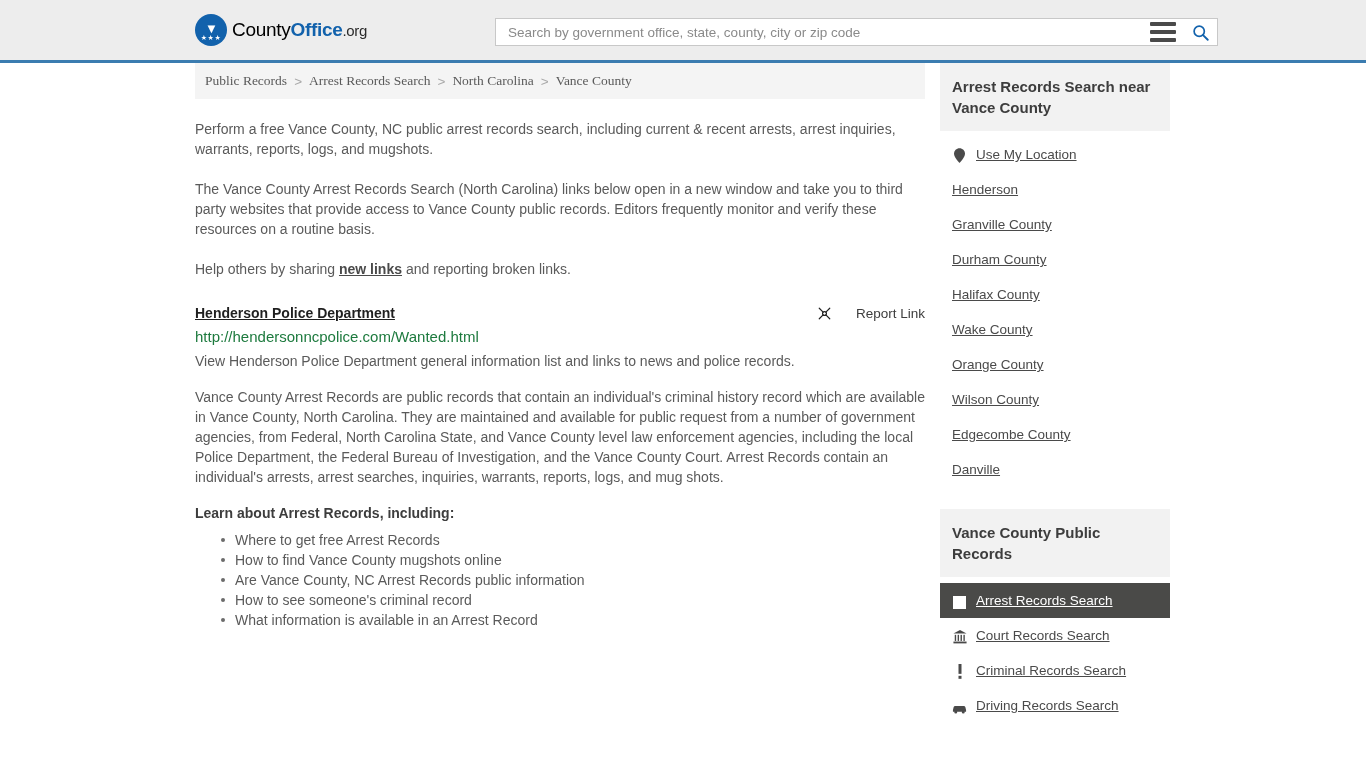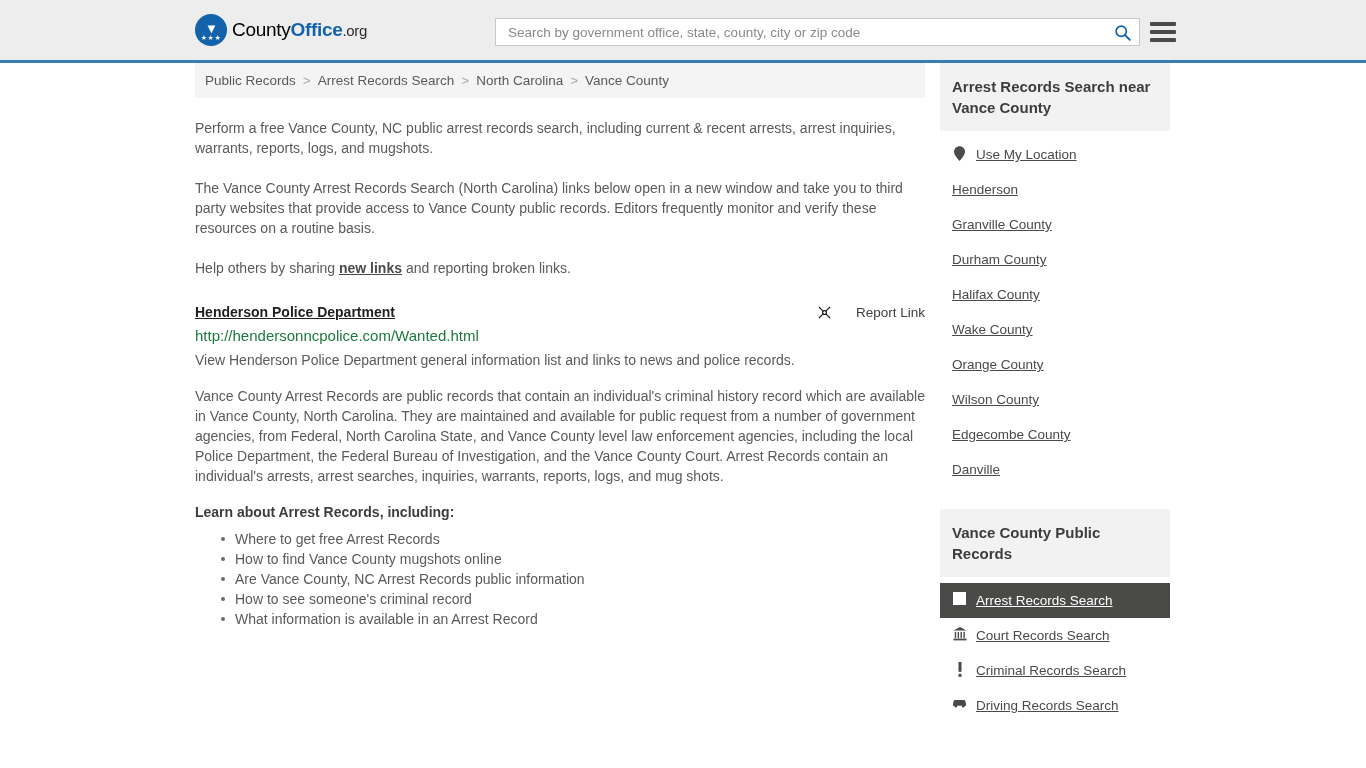--- a/index.html
+++ b/index.html
@@ -62,21 +62,21 @@
     white-space: nowrap;
   }
   .logo-text .t1 { color: #000000; }
   .logo-text .t2 { color: #1262ac; font-weight: bold; text-align: right; }
   .logo-text .t3 { color: #2b2b2b; font-size: 15px; }
 
   .search-box {
     position: absolute;
     left: 495px;
     top: 18px;
-    width: 645px;
+    width: 723px;
     height: 28px;
     background: #ffffff;
     border: 1px solid #c8c8c8;
     display: flex;
     align-items: center;
   }
   .search-input {
     flex: 1;
     border: none;
     outline: none;
@@ -145,20 +145,21 @@
     color: #6b6b6b;
     display: flex;
     align-items: center;
     flex-wrap: wrap;
     gap: 0;
   }
   .breadcrumb a {
     color: #5a5a5a;
     text-decoration: none;
     cursor: pointer;
+    font-family: Liberation Serif, serif;
   }
   .breadcrumb .sep { color: #a8a8a8; margin: 0 7px; }
 
   
   .para {
     font-size: 14px;
     line-height: 20px;
     color: #5a5a5a;
     margin-top: 20px;
   }
@@ -251,21 +252,21 @@
     background: #f2f2f2;
     padding: 13px 12px;
     font-size: 15px;
     font-weight: bold;
     color: #3d3d3d;
     line-height: 21px;
   }
   .side-list { margin-top: 6px; }
   .side-item {
     display: flex;
-    align-items: flex-start;
+    align-items: flex-end;
     gap: 9px;
     padding: 9px 12px;
     cursor: pointer;
   }
   .side-item .side-label {
     font-size: 13.5px;
     color: #4a4a4a;
     text-decoration: underline;
     line-height: 17px;
   }

